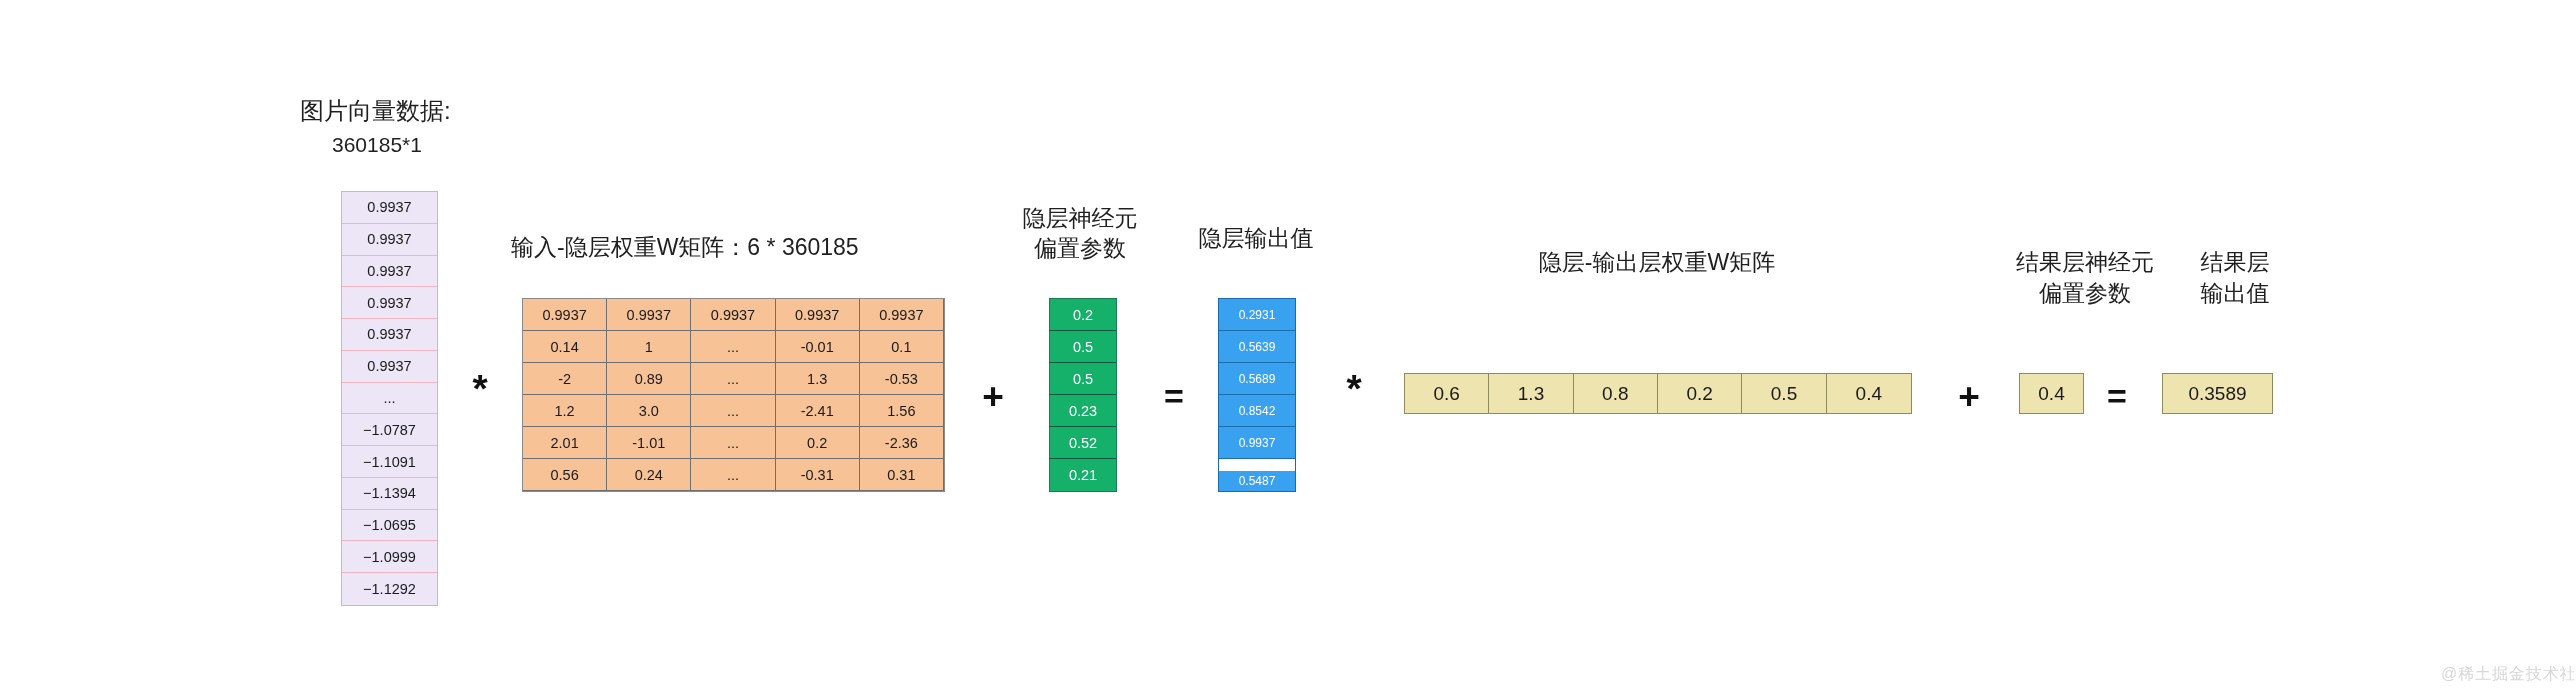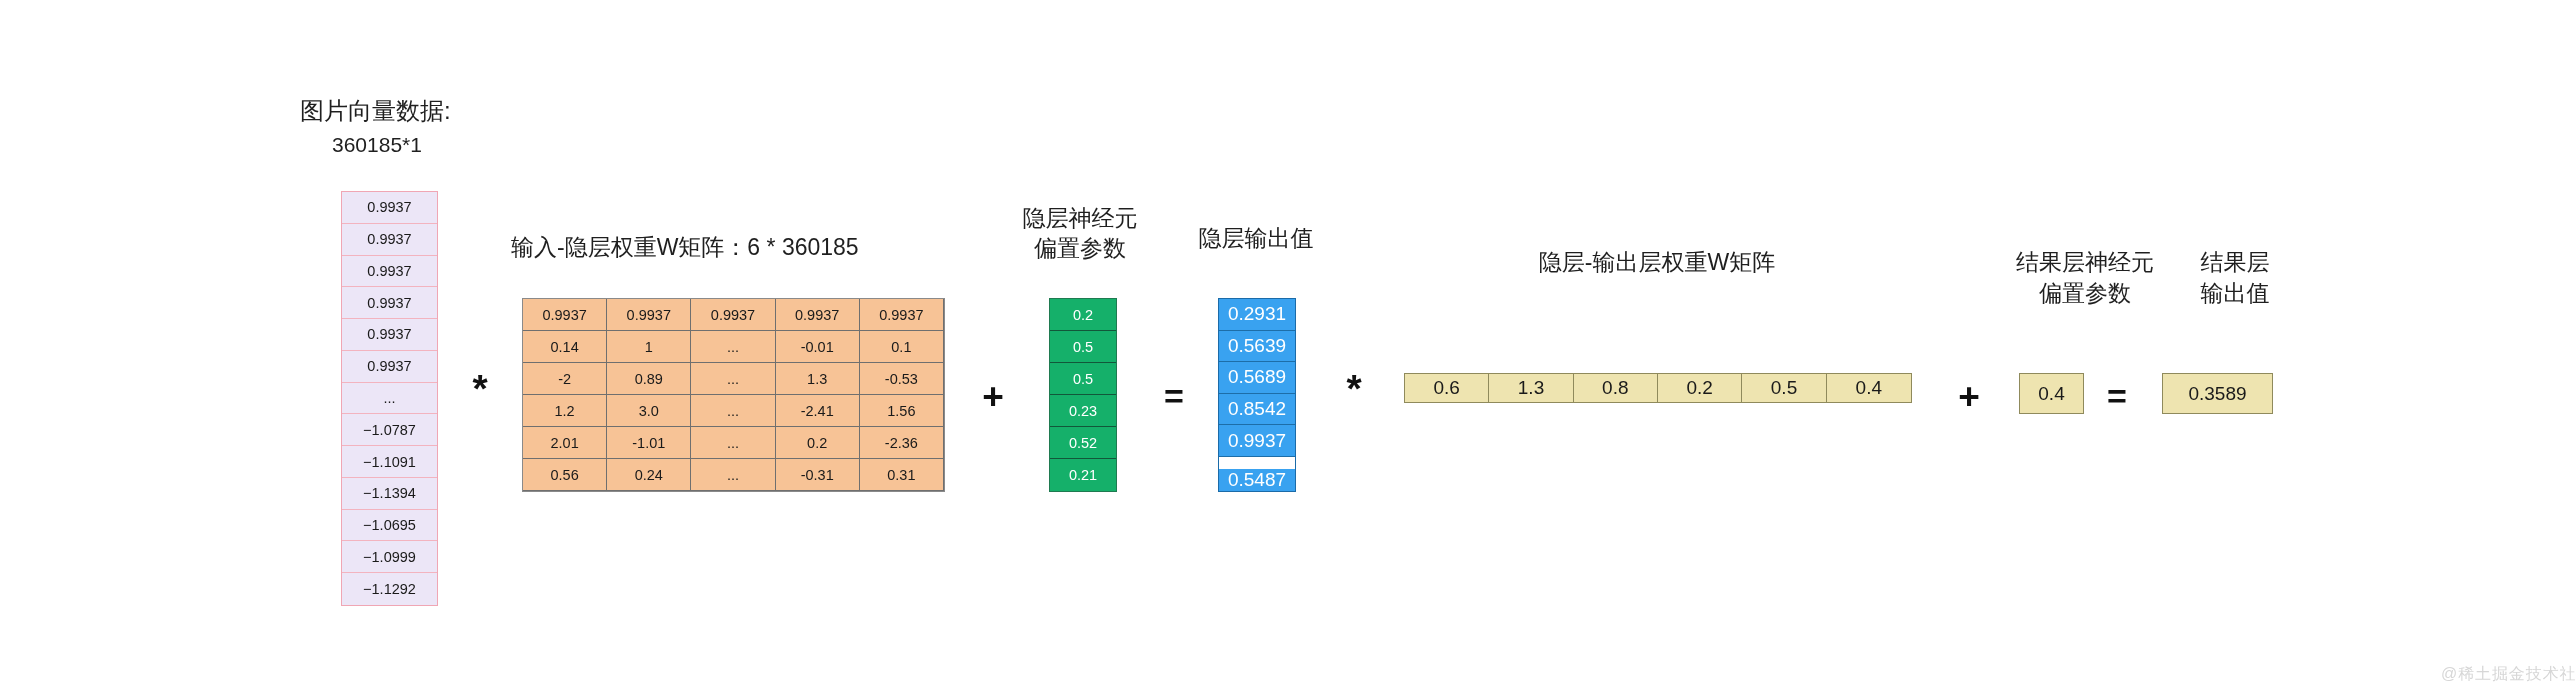--- a/index.html
+++ b/index.html
@@ -82,21 +82,21 @@
     font-size: 14.5px;
   }
   .vec-green .cell:last-child { border-bottom: none; }
 
   
   .vec-blue { border: 0.9px solid #1b6ba8; }
   .vec-blue .cell {
     background: #39a2f0;
     border-bottom: 0.9px solid #1d6ea8;
     color: #ffffff;
-    font-size: 19px;
+    font-size: 12px;
   }
   .vec-blue .cell:last-child { border-bottom: none; margin-top: 12px; }
 
   
   .row-tan { border: 0.9px solid #8f8a5c; }
   .row-tan .cell {
     background: #eee4b0;
     border-right: 0.9px solid #8f8a5c;
     color: #1a1a1a;
     font-size: 19px;
@@ -222,21 +222,21 @@
     <div class="cell">0.5689</div>
     <div class="cell">0.8542</div>
     <div class="cell">0.9937</div>
     <div class="cell">0.5487</div>
   </div>
 
   <div class="op star" style="left:1354px; top:388px;">*</div>
 
   <div class="label center" style="left:1657px; top:247px;">隐层-输出层权重W矩阵</div>
 
-  <div class="grid row-tan" style="left:1404px; top:373px; width:508px; height:30px; grid-template-columns:repeat(6,1fr);">
+  <div class="grid row-tan" style="left:1404px; top:373px; width:508px; height:41px; grid-template-columns:repeat(6,1fr);">
     <div class="cell">0.6</div>
     <div class="cell">1.3</div>
     <div class="cell">0.8</div>
     <div class="cell">0.2</div>
     <div class="cell">0.5</div>
     <div class="cell">0.4</div>
   </div>
 
   <div class="op plus" style="left:1969px; top:396px;">+</div>
 

